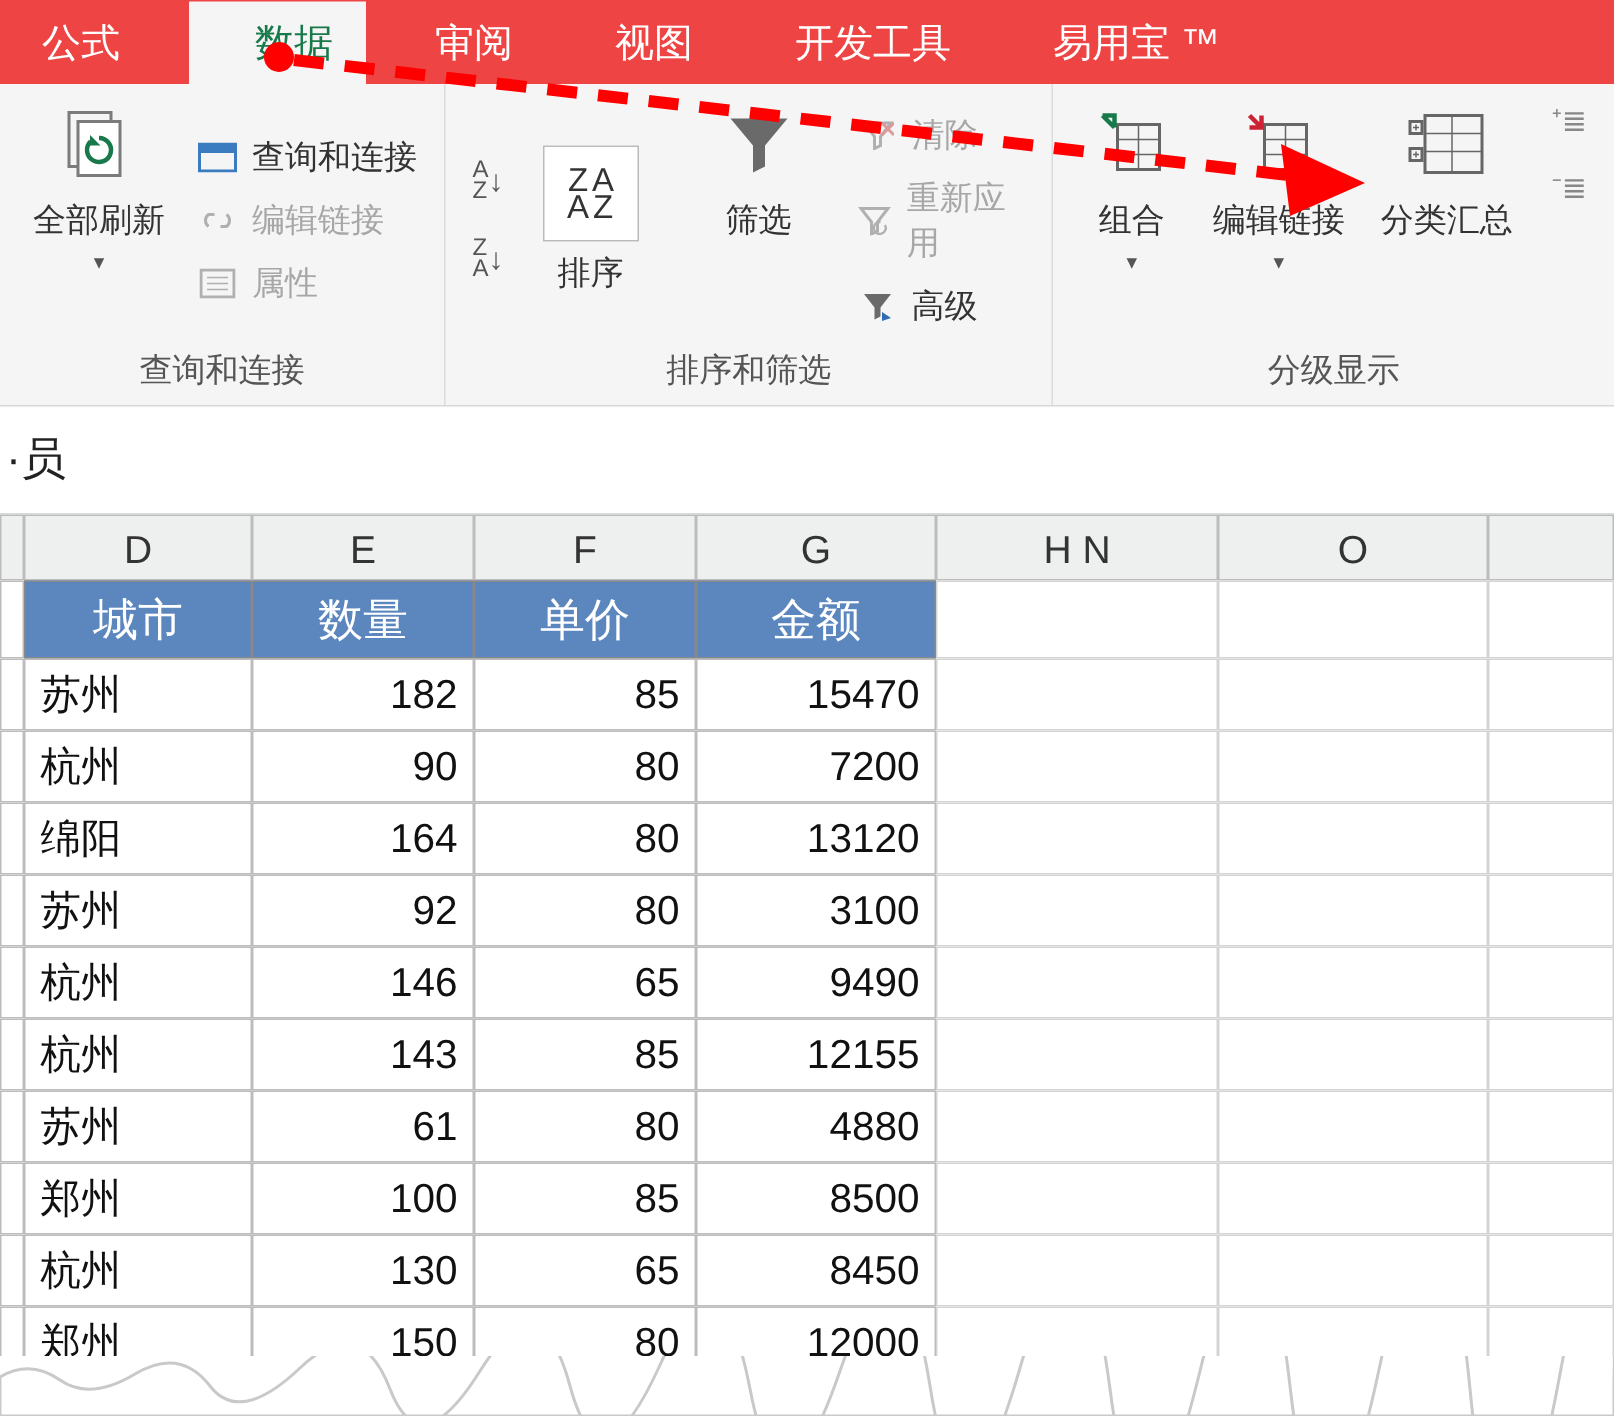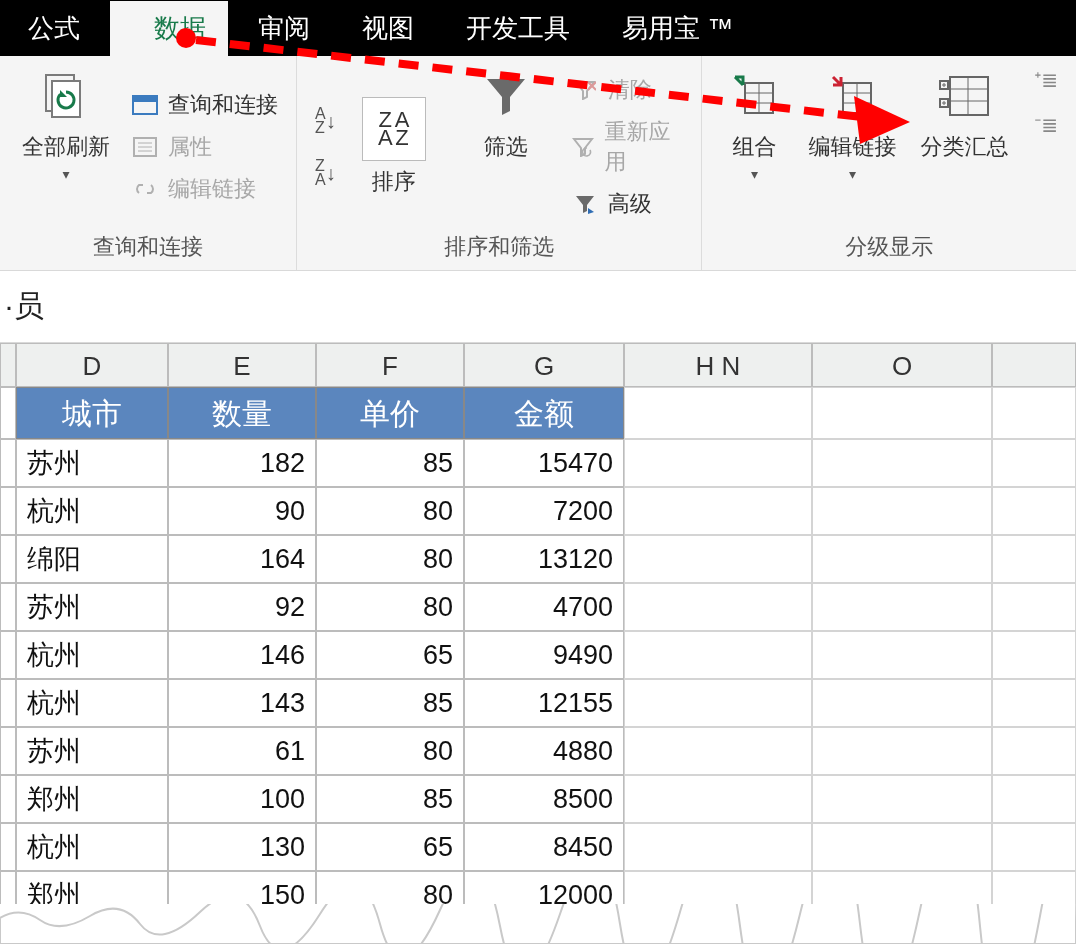--- a/index.html
+++ b/index.html
@@ -8,25 +8,25 @@
     background: #fff;
     width: 1076px;
     height: 944px;
     overflow: hidden;
     position: relative;
   }
 
   
   .tabbar {
     display: flex;
-    background: #000000;
+    background: #ef4444;
     height: 56px;
     align-items: flex-end;
     padding-left: 6px;
-    gap: 8px;
+    gap: 24px;
   }
   .tab {
     color: #fff;
     font-size: 26px;
     padding: 10px 22px 10px;
     cursor: pointer;
     white-space: nowrap;
   }
   .tab.active {
     background: #f5f5f5;
@@ -222,35 +222,35 @@
             <svg width="26" height="20">
                 <rect x="1" y="1" width="24" height="18" fill="none" stroke="#3b7bbf" stroke-width="2"></rect>
                 <rect x="1" y="1" width="24" height="6" fill="#3b7bbf"></rect>
               </svg>
           </span>
           <span>查询和连接</span>
         </div>
         <div class="side-item disabled">
           <span class="mini-icon">
             <svg width="24" height="20">
+                <path d="M6 14a5 5 0 0 1 0-8h4M18 6a5 5 0 0 1 0 8h-4" fill="none" stroke="#b0b0b0" stroke-width="2"></path>
+              </svg>
+          </span>
+          <span>编辑链接</span>
+        </div>
+        <div class="side-item disabled">
+          <span class="mini-icon">
+            <svg width="24" height="20">
                 <rect x="1" y="1" width="22" height="18" fill="none" stroke="#b0b0b0" stroke-width="2"></rect>
                 <line x1="5" y1="6" x2="19" y2="6" stroke="#b0b0b0"></line>
                 <line x1="5" y1="10" x2="19" y2="10" stroke="#b0b0b0"></line>
                 <line x1="5" y1="14" x2="19" y2="14" stroke="#b0b0b0"></line>
               </svg>
           </span>
           <span>属性</span>
-        </div>
-        <div class="side-item disabled">
-          <span class="mini-icon">
-            <svg width="24" height="20">
-                <path d="M6 14a5 5 0 0 1 0-8h4M18 6a5 5 0 0 1 0 8h-4" fill="none" stroke="#b0b0b0" stroke-width="2"></path>
-              </svg>
-          </span>
-          <span>编辑链接</span>
         </div>
       </div>
     </div>
     <div class="group-title">查询和连接</div>
   </div>
 
   <div class="ribbon-group" style="flex:1.2;">
     <div class="group-body">
       <div style="display:flex; gap:10px; align-items:center;">
         <div style="display:flex; flex-direction:column; gap:24px;">
@@ -423,21 +423,21 @@
     <div class="cell num">164</div>
     <div class="cell num">80</div>
     <div class="cell num">13120</div>
     <div class="empty"></div>
     <div class="empty"></div>
     <div class="empty"></div>
     <div class="stub"></div>
     <div class="cell txt">苏州</div>
     <div class="cell num">92</div>
     <div class="cell num">80</div>
-    <div class="cell num">4700</div>
+    <div class="cell num">3100</div>
     <div class="empty"></div>
     <div class="empty"></div>
     <div class="empty"></div>
     <div class="stub"></div>
     <div class="cell txt">杭州</div>
     <div class="cell num">146</div>
     <div class="cell num">65</div>
     <div class="cell num">9490</div>
     <div class="empty"></div>
     <div class="empty"></div>

